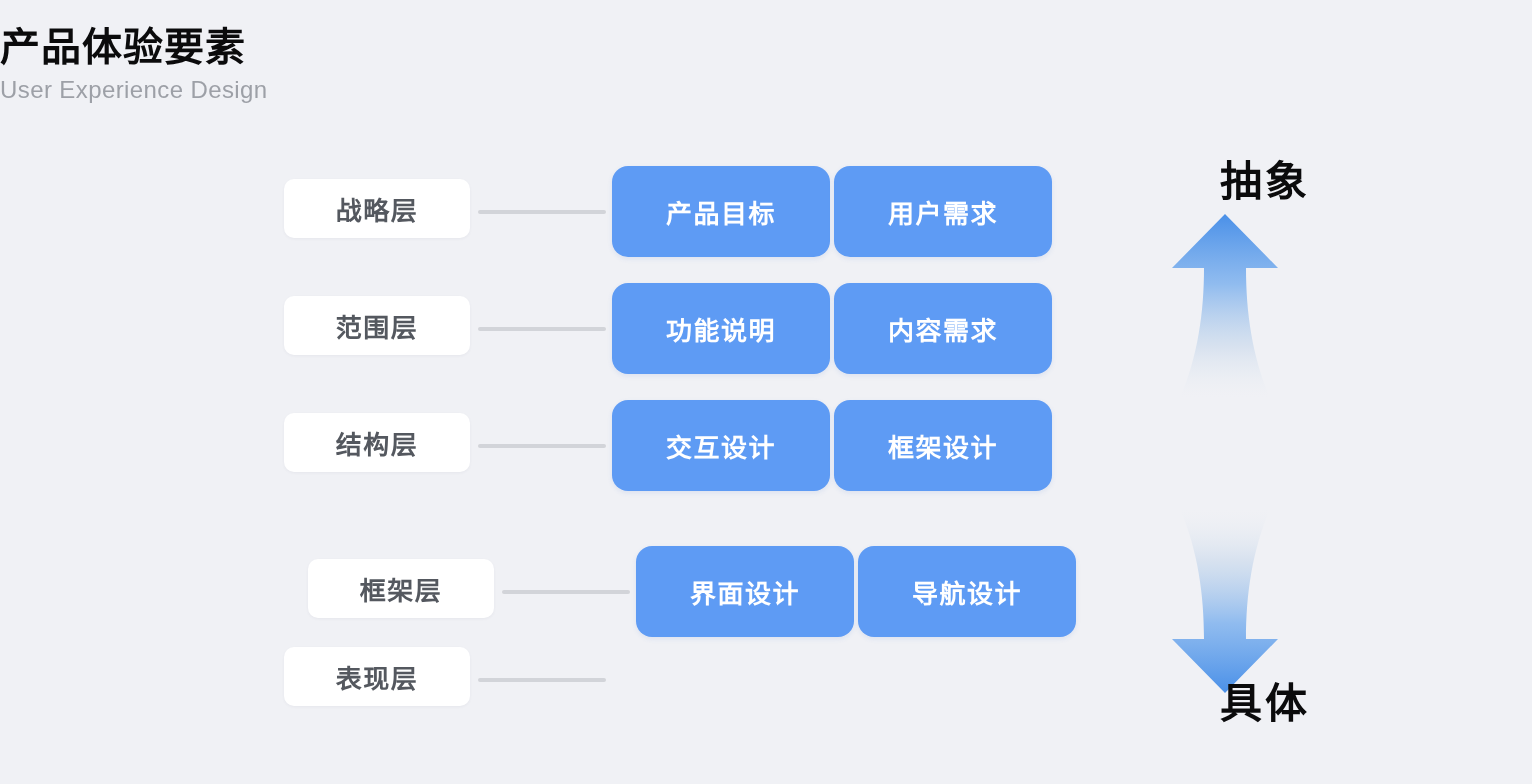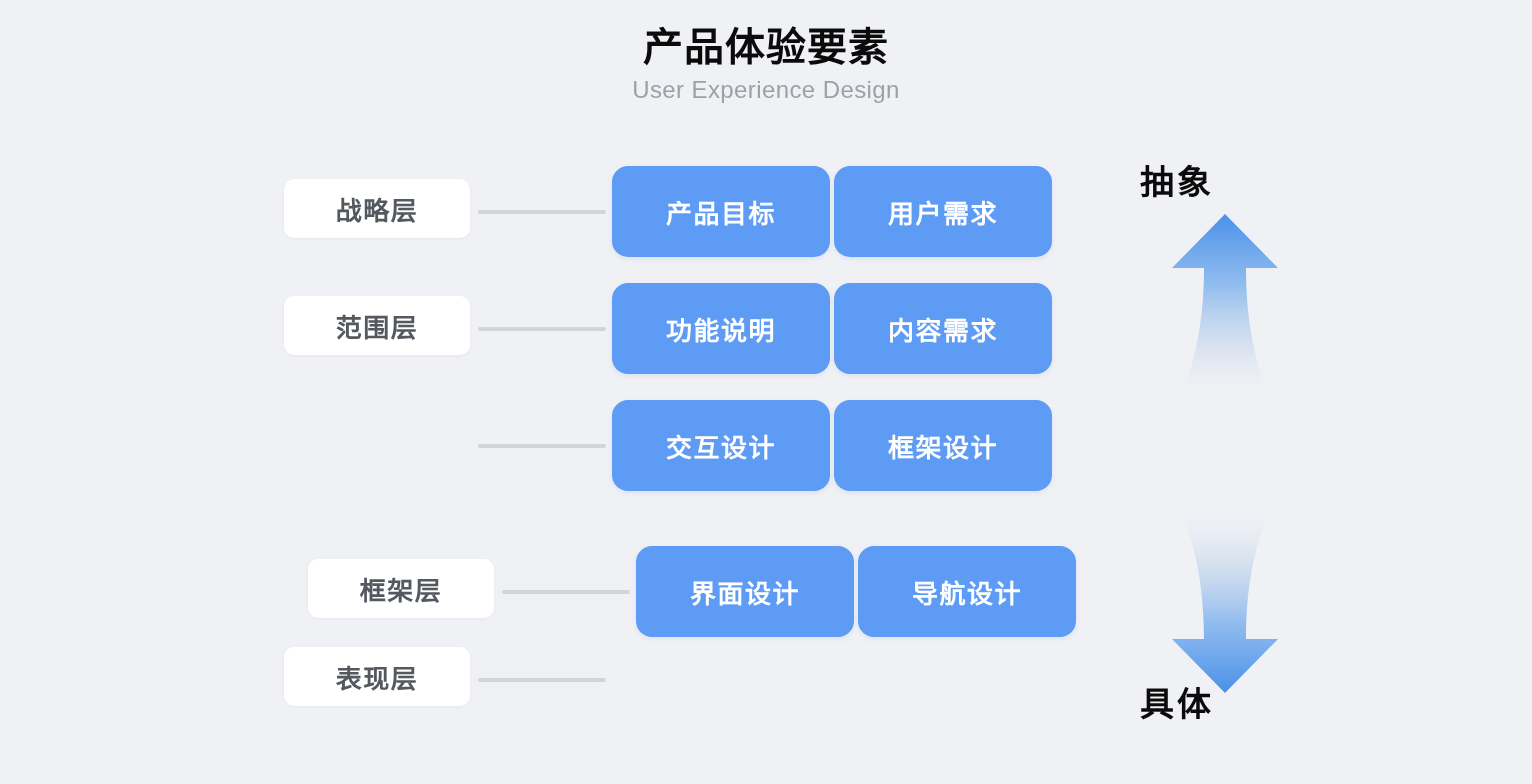--- a/index.html
+++ b/index.html
@@ -17,21 +17,21 @@
     position: relative;
     -webkit-font-smoothing: antialiased;
   }
 
   
   .header {
     position: absolute;
     left: 0;
     top: 22px;
     width: 1532px;
-    text-align: center;
+    text-align: left;
   }
   .header-title {
     font-size: 40px;
     font-weight: bold;
     color: #0B0B0C;
     letter-spacing: 1px;
     line-height: 50px;
   }
   .header-subtitle {
     font-size: 24px;
@@ -127,22 +127,22 @@
     position: absolute;
     left: 1140px;
     top: 150px;
     width: 170px;
     height: 600px;
   }
   .axis-cap {
     position: absolute;
     left: 0;
     width: 170px;
-    text-align: left;
-    font-size: 34px;
+    text-align: right;
+    font-size: 42px;
     font-weight: bold;
     color: #0B0B0C;
     letter-spacing: 3px;
     line-height: 52px;
   }
   .axis-cap.top { top: 6px; }
   .axis-cap.bottom { top: 528px; }
 
   .axis-arrow {
     position: absolute;
@@ -187,20 +187,23 @@
       <div class="card">
         <span class="card-text">功能说明</span>
       </div>
       <div class="card">
         <span class="card-text">内容需求</span>
       </div>
     </div>
   </div>
 
   <div class="layer-row r2">
+    <div class="layer-label">
+      <span class="layer-label-text">结构层</span>
+    </div>
     <div class="connector"></div>
     <div class="cards">
       <div class="card">
         <span class="card-text">交互设计</span>
       </div>
       <div class="card">
         <span class="card-text">框架设计</span>
       </div>
     </div>
   </div>

